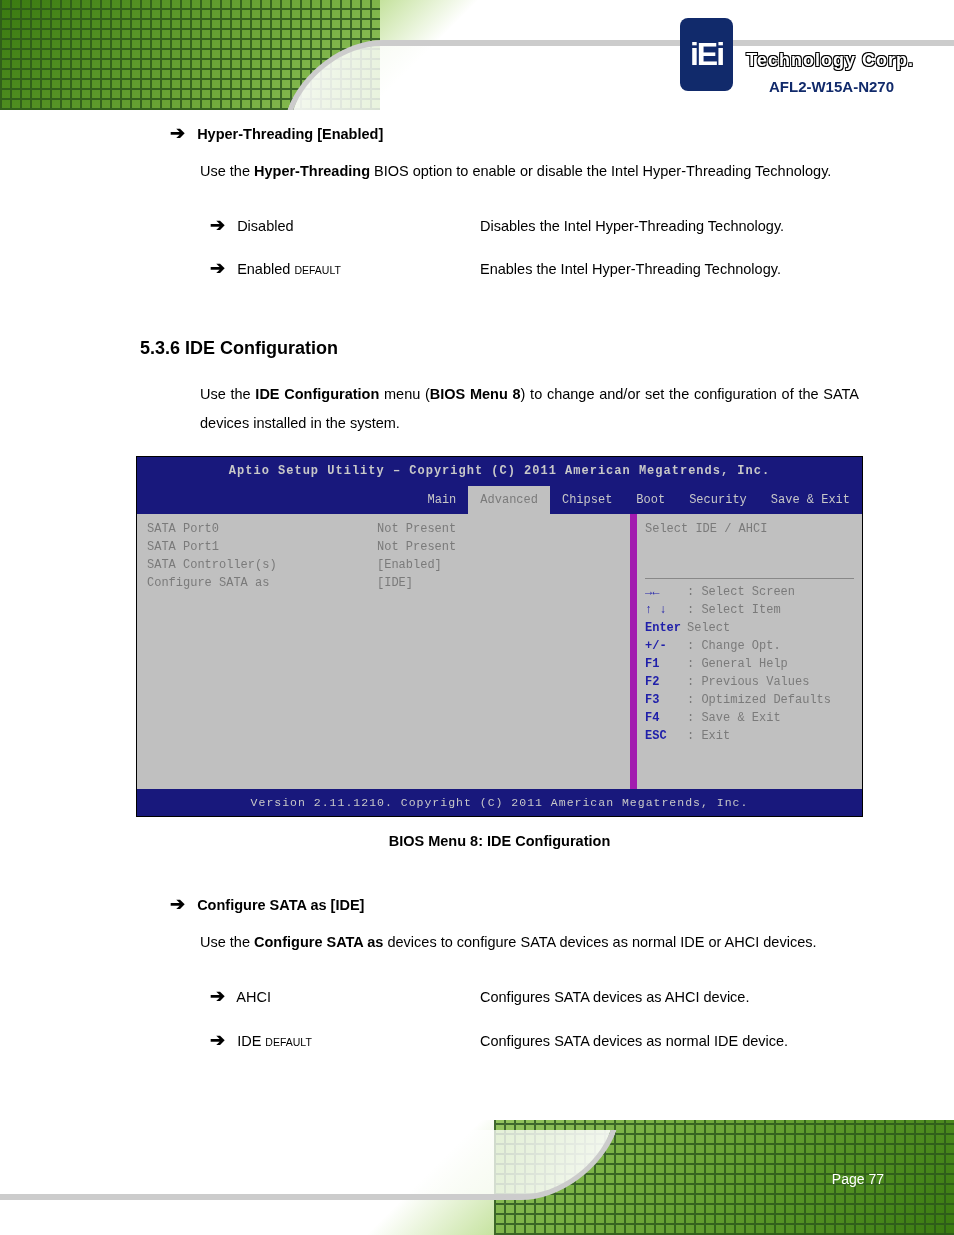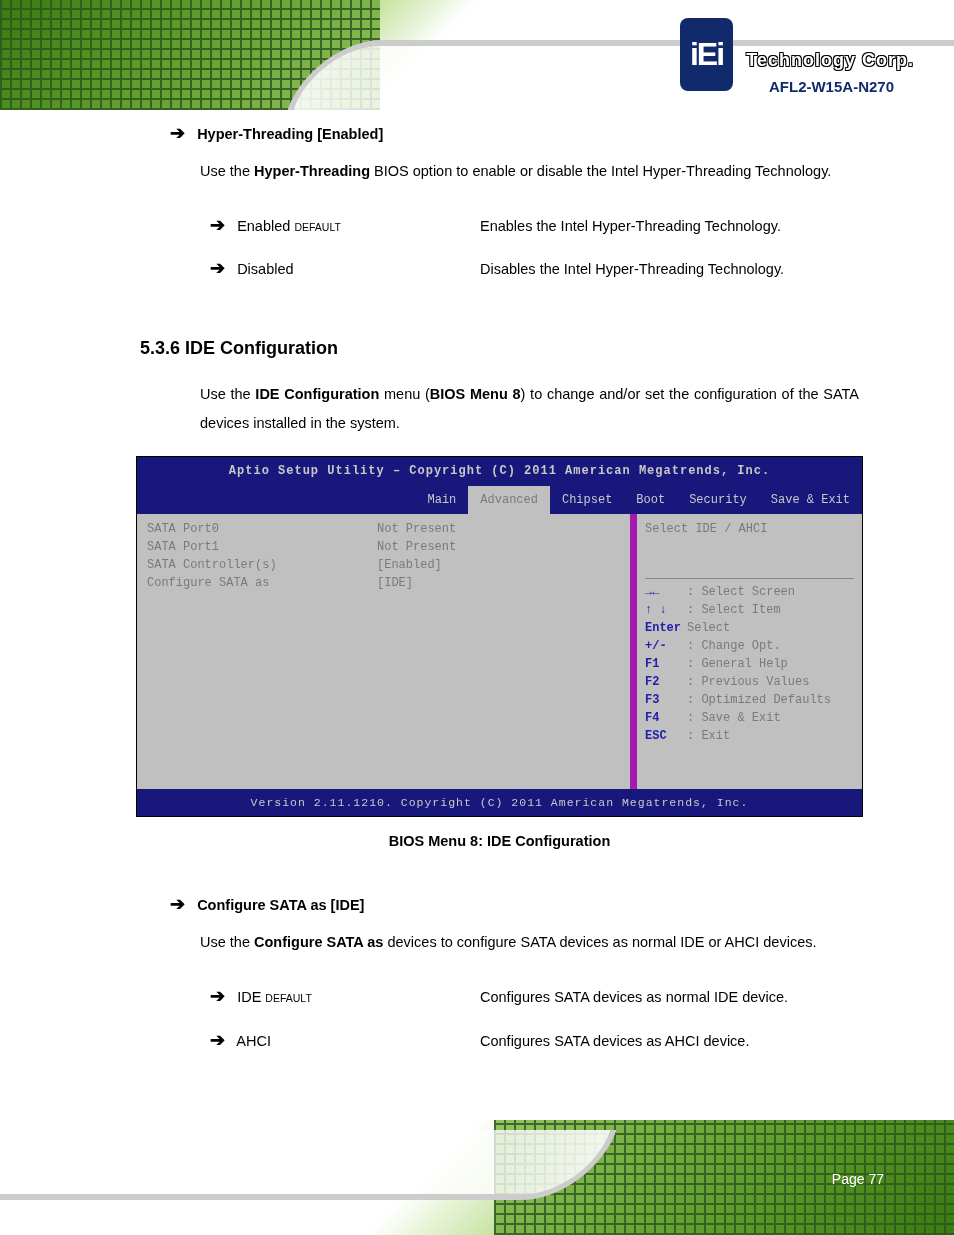--- a/index.html
+++ b/index.html
@@ -236,32 +236,32 @@
   <div class="section-marker">
     <span class="arrow-bullet">➔</span>
     <span class="bold-title">Hyper-Threading [Enabled]</span>
   </div>
   <p class="para">
     <span>Use the </span><b>Hyper-Threading</b><span> BIOS option to enable or disable the Intel Hyper-Threading Technology.</span>
   </p>
   <div class="opt-row">
     <div class="opt-label">
       <span class="arrow-bullet">➔</span>
-      <span>Enabled</span>
-      <span class="default-small">DEFAULT</span>
-    </div>
-    <div class="opt-desc">Enables the Intel Hyper-Threading Technology.</div>
+      <span>Disabled</span>
+      <span class="default-small"></span>
+    </div>
+    <div class="opt-desc">Disables the Intel Hyper-Threading Technology.</div>
   </div>
   <div class="opt-row">
     <div class="opt-label">
       <span class="arrow-bullet">➔</span>
-      <span>Disabled</span>
-      <span class="default-small"></span>
-    </div>
-    <div class="opt-desc">Disables the Intel Hyper-Threading Technology.</div>
+      <span>Enabled</span>
+      <span class="default-small">DEFAULT</span>
+    </div>
+    <div class="opt-desc">Enables the Intel Hyper-Threading Technology.</div>
   </div>
 
   <h3 class="heading">5.3.6 IDE Configuration</h3>
   <p class="para" style="margin-left:60px;">
     <span>Use the </span><b>IDE Configuration</b><span> menu (</span><b>BIOS Menu 8</b><span>) to change and/or set the configuration of the SATA devices installed in the system.</span>
   </p>
 
   <div class="bios-box">
     <div class="bios-title">Aptio Setup Utility – Copyright (C) 2011 American Megatrends, Inc.</div>
     <div class="bios-tabs">
@@ -319,32 +319,32 @@
   <div class="section-marker">
     <span class="arrow-bullet">➔</span>
     <span class="bold-title">Configure SATA as [IDE]</span>
   </div>
   <p class="para">
     <span>Use the </span><b>Configure SATA as</b><span> devices to configure SATA devices as normal IDE or AHCI devices.</span>
   </p>
   <div class="opt-row">
     <div class="opt-label">
       <span class="arrow-bullet">➔</span>
-      <span>IDE</span>
-      <span class="default-small">DEFAULT</span>
-    </div>
-    <div class="opt-desc">Configures SATA devices as normal IDE device.</div>
+      <span>AHCI</span>
+      <span class="default-small"></span>
+    </div>
+    <div class="opt-desc">Configures SATA devices as AHCI device.</div>
   </div>
   <div class="opt-row">
     <div class="opt-label">
       <span class="arrow-bullet">➔</span>
-      <span>AHCI</span>
-      <span class="default-small"></span>
-    </div>
-    <div class="opt-desc">Configures SATA devices as AHCI device.</div>
+      <span>IDE</span>
+      <span class="default-small">DEFAULT</span>
+    </div>
+    <div class="opt-desc">Configures SATA devices as normal IDE device.</div>
   </div>
 
 </div>
 
 <div class="banner-bottom">
   <div class="swoosh2"></div>
   <div class="page-num">Page 77</div>
 </div>
 
 </body></html>

